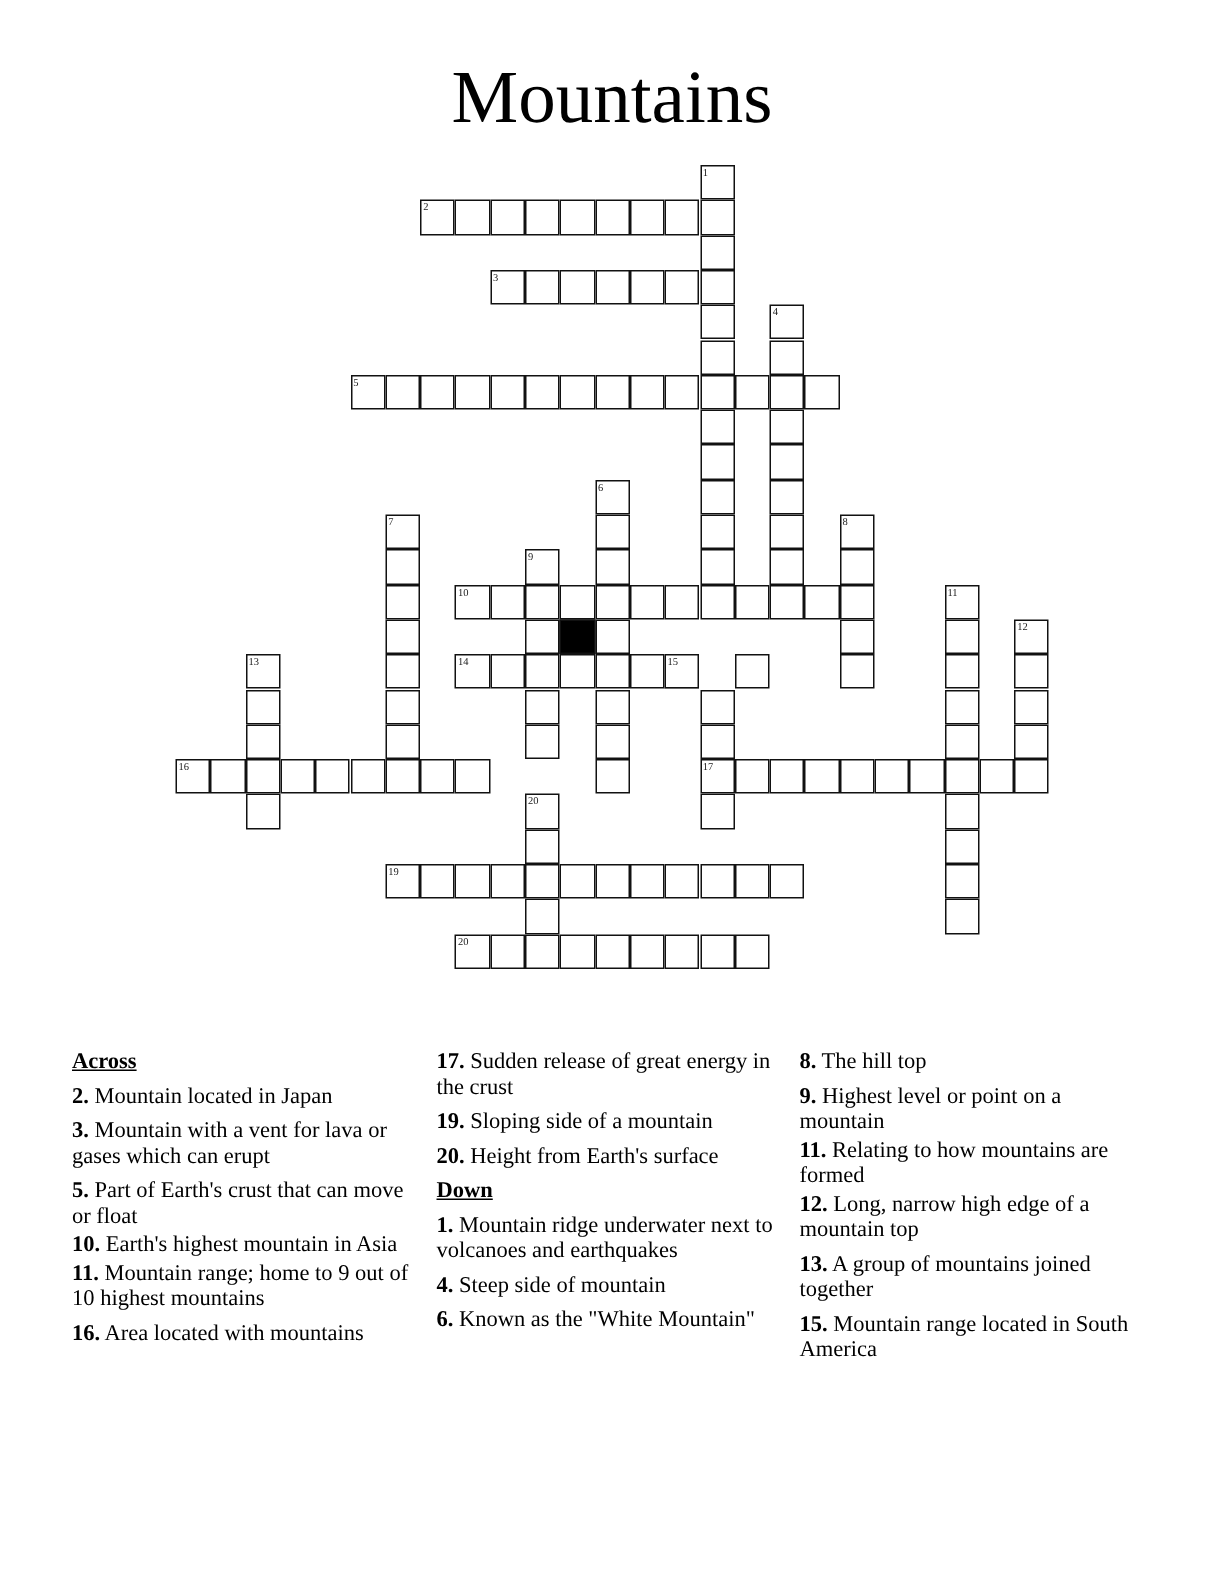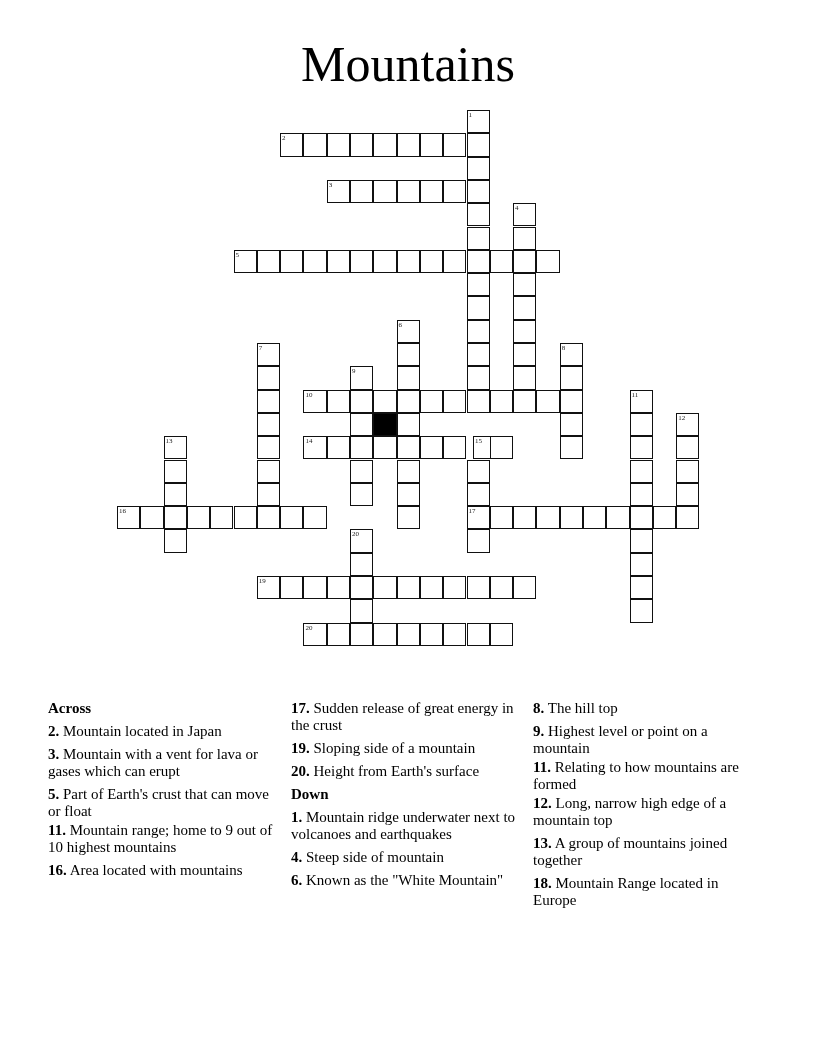--- a/index.html
+++ b/index.html
@@ -6,21 +6,21 @@
   body { width: 816px; height: 1056px; position: relative; overflow: hidden; font-family: "Liberation Serif", "DejaVu Serif", serif; color: #000; }
   .title { position: absolute; top: 34px; left: 0; width: 816px; text-align: center; font-size: 50px; line-height: 60px; }
   .grid { position: absolute; left: 0; top: 0; width: 816px; height: 680px; }
   .cell { position: absolute; width: 23.3px; height: 23.3px; box-sizing: border-box; border: 1.2px solid #111; background: #fff; }
   .cell.black { background: #000; }
   .cell .num { position: absolute; top: 0px; left: 1px; font-size: 7px; line-height: 8px; font-family: "Liberation Serif", serif; color: #222; }
   .clues { position: absolute; top: 700px; font-size: 15px; line-height: 17px; }
   .col1 { left: 48px; width: 232px; }
   .col2 { left: 291px; width: 232px; }
   .col3 { left: 533px; width: 232px; }
-  .heading { font-weight: bold; margin-bottom: 6px; display: block; }
+  .heading { font-weight: bold; text-decoration: underline; margin-bottom: 6px; display: block; }
   .clue { margin-bottom: 6px; }
   .clue .n { font-weight: bold; text-align: right; }
   .clue.tight { margin-bottom: 2px; }
 </style>
 </head>
 <body>
 
 <div class="title">Mountains</div>
 
 <div class="grid" id="grid">
@@ -153,21 +153,21 @@
     <div class="cell" style="left: 163.6px; top: 482.8px;"></div>
     <div class="cell" style="left: 163.6px; top: 506.1px;"></div>
     <div class="cell" style="left: 163.6px; top: 529.4px;"></div>
     <div class="cell" style="left: 303.4px; top: 436.2px;">
       <span class="num">14</span>
     </div>
     <div class="cell" style="left: 326.7px; top: 436.2px;"></div>
     <div class="cell" style="left: 373.3px; top: 436.2px;"></div>
     <div class="cell" style="left: 419.9px; top: 436.2px;"></div>
     <div class="cell" style="left: 443.2px; top: 436.2px;"></div>
-    <div class="cell" style="left: 473px; top: 436.2px;">
+    <div class="cell" style="left: 443px; top: 436.2px;">
       <span class="num">15</span>
     </div>
     <div class="cell" style="left: 489.8px; top: 436.2px;"></div>
     <div class="cell" style="left: 466.5px; top: 459.5px;"></div>
     <div class="cell" style="left: 466.5px; top: 482.8px;"></div>
     <div class="cell" style="left: 466.5px; top: 506.1px;">
       <span class="num">17</span>
     </div>
     <div class="cell" style="left: 466.5px; top: 529.4px;"></div>
     <div class="cell" style="left: 117px; top: 506.1px;">
@@ -217,34 +217,35 @@
     <div class="cell" style="left: 466.5px; top: 622.6px;"></div>
     <div class="cell" style="left: 489.8px; top: 622.6px;"></div>
     <div class="cell black" style="left: 373.3px; top: 412.9px;"></div>
   </div>
 
 <div class="clues col1">
   <span class="heading">Across</span>
   <div class="clue"><span class="n">2.</span> <span>Mountain located in Japan</span></div>
   <div class="clue"><span class="n">3.</span> <span>Mountain with a vent for lava or gases which can erupt</span></div>
   <div class="clue tight"><span class="n">5.</span> <span>Part of Earth's crust that can move or float</span></div>
+  <div class="clue tight"><span class="n">10.</span> <span>Earth's highest mountain in Asia</span></div>
   <div class="clue"><span class="n">11.</span> <span>Mountain range; home to 9 out of 10 highest mountains</span></div>
   <div class="clue"><span class="n">16.</span> <span>Area located with mountains</span></div>
 </div>
 
 <div class="clues col2">
   <div class="clue"><span class="n">17.</span> <span>Sudden release of great energy in the crust</span></div>
   <div class="clue"><span class="n">19.</span> <span>Sloping side of a mountain</span></div>
   <div class="clue"><span class="n">20.</span> <span>Height from Earth's surface</span></div>
   <span class="heading">Down</span>
   <div class="clue"><span class="n">1.</span> <span>Mountain ridge underwater next to volcanoes and earthquakes</span></div>
   <div class="clue"><span class="n">4.</span> <span>Steep side of mountain</span></div>
   <div class="clue tight"><span class="n">6.</span> <span>Known as the "White Mountain"</span></div>
 </div>
 
 <div class="clues col3">
   <div class="clue"><span class="n">8.</span> <span>The hill top</span></div>
   <div class="clue tight"><span class="n">9.</span> <span>Highest level or point on a mountain</span></div>
   <div class="clue tight"><span class="n">11.</span> <span>Relating to how mountains are formed</span></div>
   <div class="clue"><span class="n">12.</span> <span>Long, narrow high edge of a mountain top</span></div>
   <div class="clue"><span class="n">13.</span> <span>A group of mountains joined together</span></div>
-  <div class="clue"><span class="n">18.</span> <span>Mountain Range located in Europe</span></div>
+  <div class="clue tight"><span class="n">15.</span> <span>Mountain range located in South America</span></div>
 </div>
 
 </body></html>

